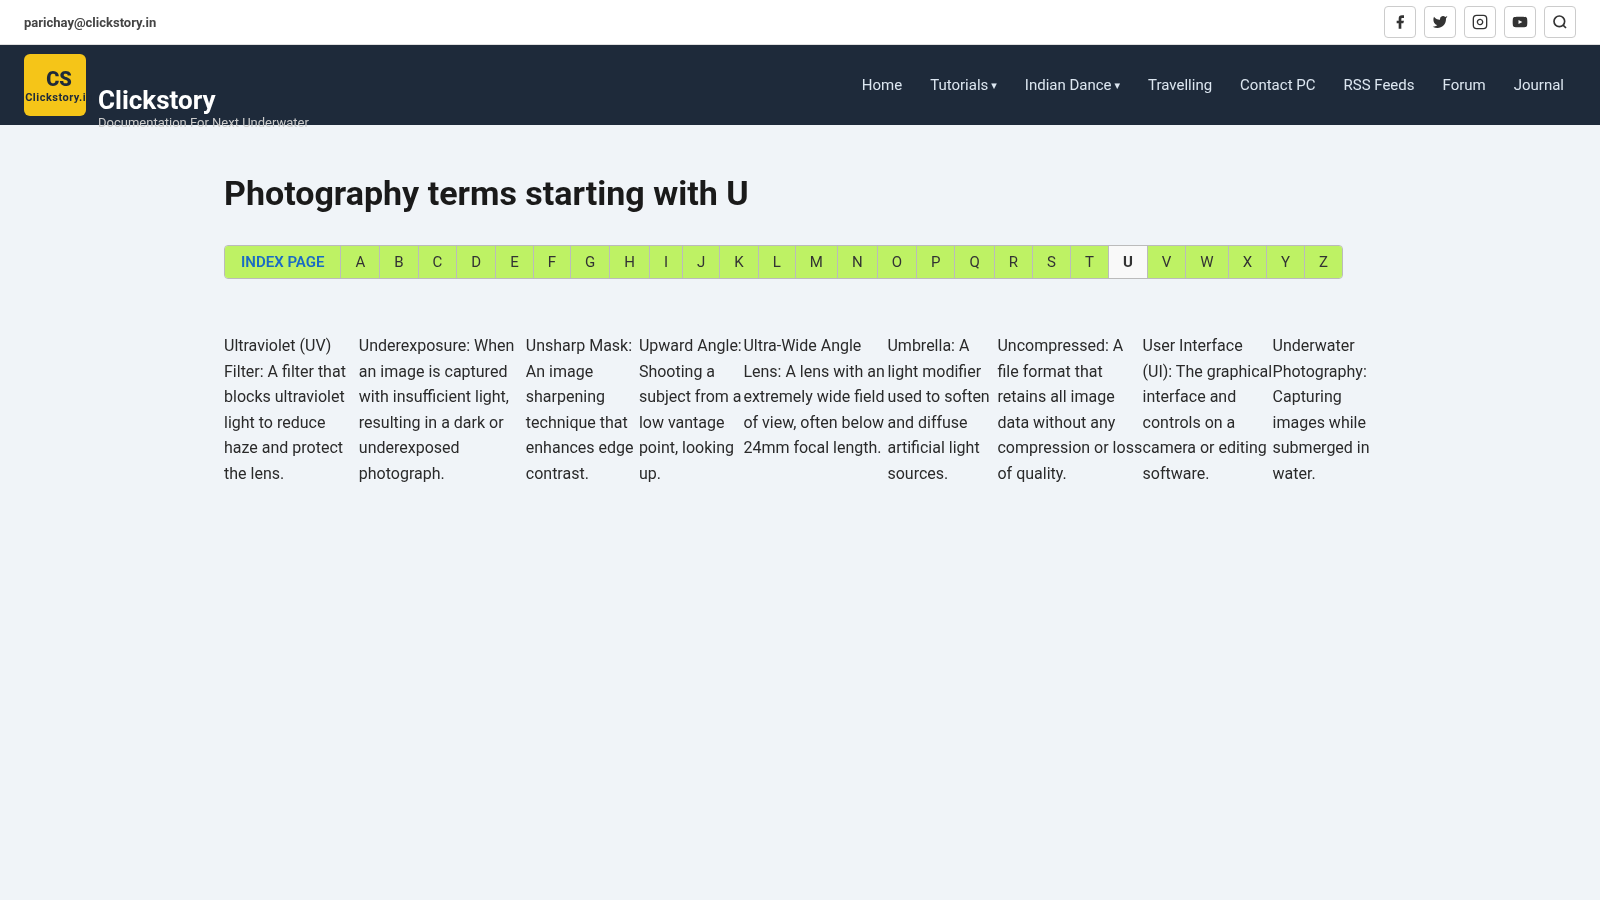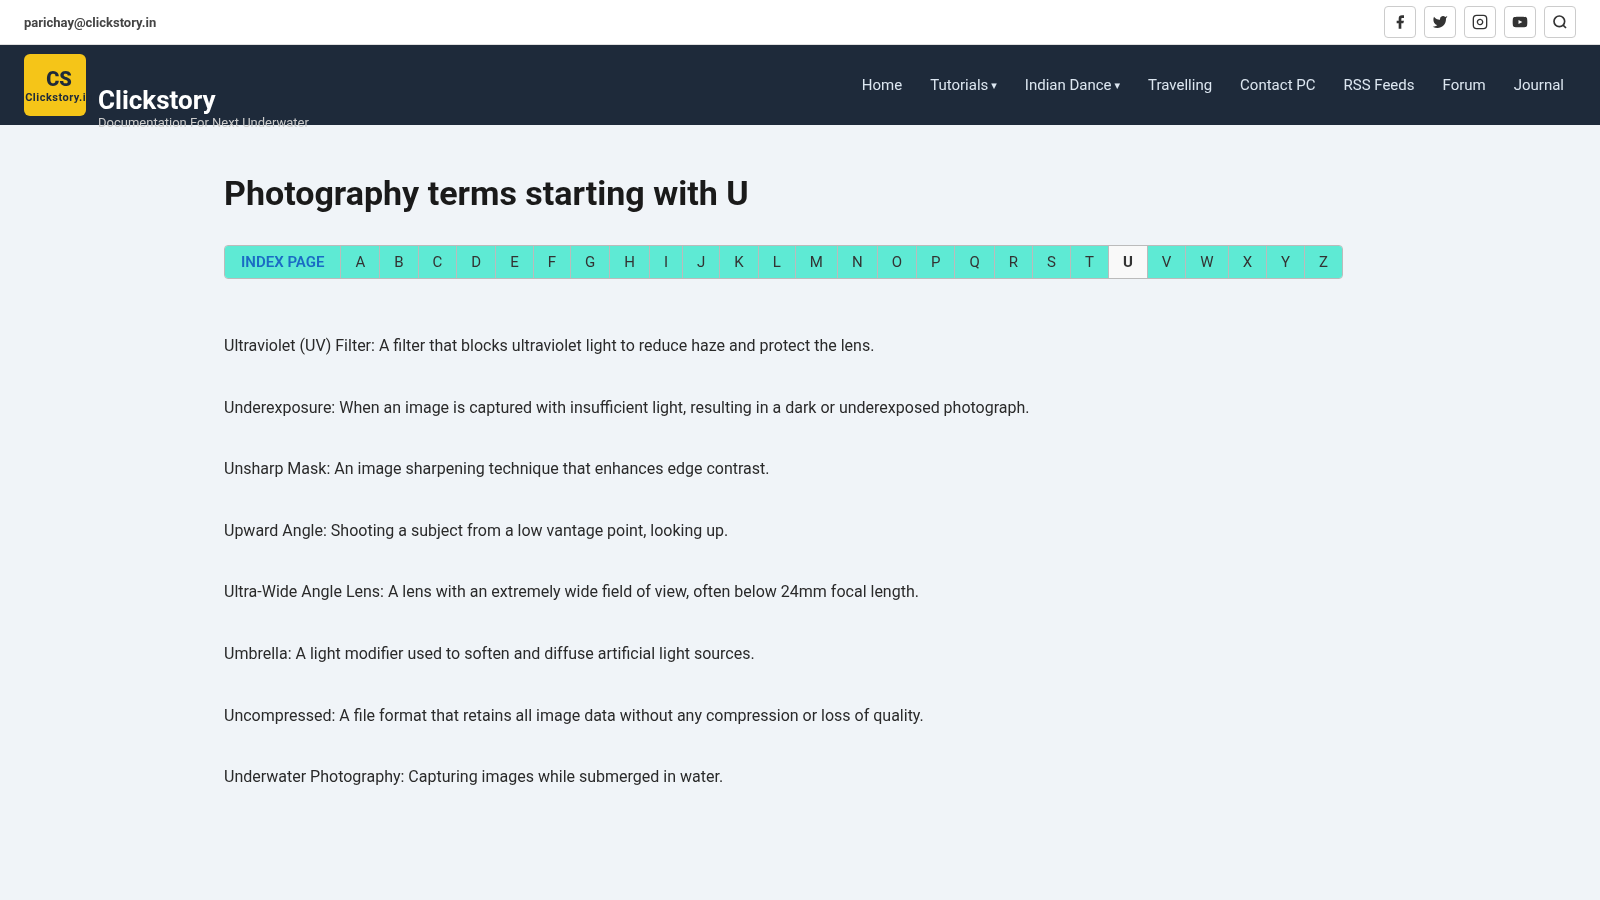--- a/index.html
+++ b/index.html
@@ -126,40 +126,40 @@
       overflow: hidden;
       width: fit-content;
       margin-bottom: 36px;
     }
     .alpha-item {
       padding: 7px 14px;
       border-right: 1px solid #bbb;
       cursor: pointer;
       font-size: 15px;
       color: #333;
-      background: #5eead4;
+      background: #bef264;
       display: flex;
       align-items: center;
       justify-content: center;
     }
     .alpha-item:last-child { border-right: none; }
     .alpha-item.index-page {
       color: #1a6bc4;
       font-weight: 600;
       padding: 7px 16px;
     }
     .alpha-item.active {
       background: #f9f9f9;
       font-weight: 700;
     }
 
     
     .terms-list {
       display: flex;
-      flex-direction: column;
+      flex-direction: row;
       gap: 0;
     }
     .term-item {
       padding: 18px 0;
       font-size: 16px;
       color: #2a2a2a;
       line-height: 1.6;
       border-bottom: none;
     }
   </style>
@@ -276,15 +276,16 @@
     </div>
 
   <div class="terms-list">
   <p class="term-item">Ultraviolet (UV) Filter: A filter that blocks ultraviolet light to reduce haze and protect the lens.</p>
       <p class="term-item">Underexposure: When an image is captured with insufficient light, resulting in a dark or underexposed photograph.</p>
       <p class="term-item">Unsharp Mask: An image sharpening technique that enhances edge contrast.</p>
       <p class="term-item">Upward Angle: Shooting a subject from a low vantage point, looking up.</p>
       <p class="term-item">Ultra-Wide Angle Lens: A lens with an extremely wide field of view, often below 24mm focal length.</p>
       <p class="term-item">Umbrella: A light modifier used to soften and diffuse artificial light sources.</p>
       <p class="term-item">Uncompressed: A file format that retains all image data without any compression or loss of quality.</p>
+      <p class="term-item">User Interface (UI): The graphical interface and controls on a camera or editing software.</p>
       <p class="term-item">Underwater Photography: Capturing images while submerged in water.</p>
     </div>
 </div>
 
 </body></html>

